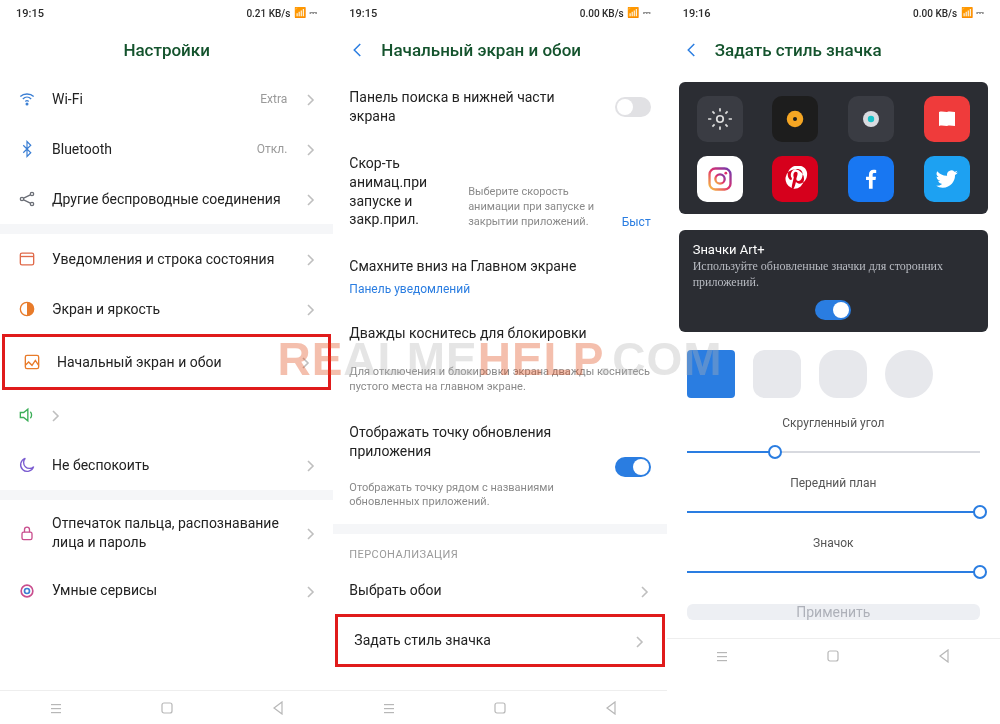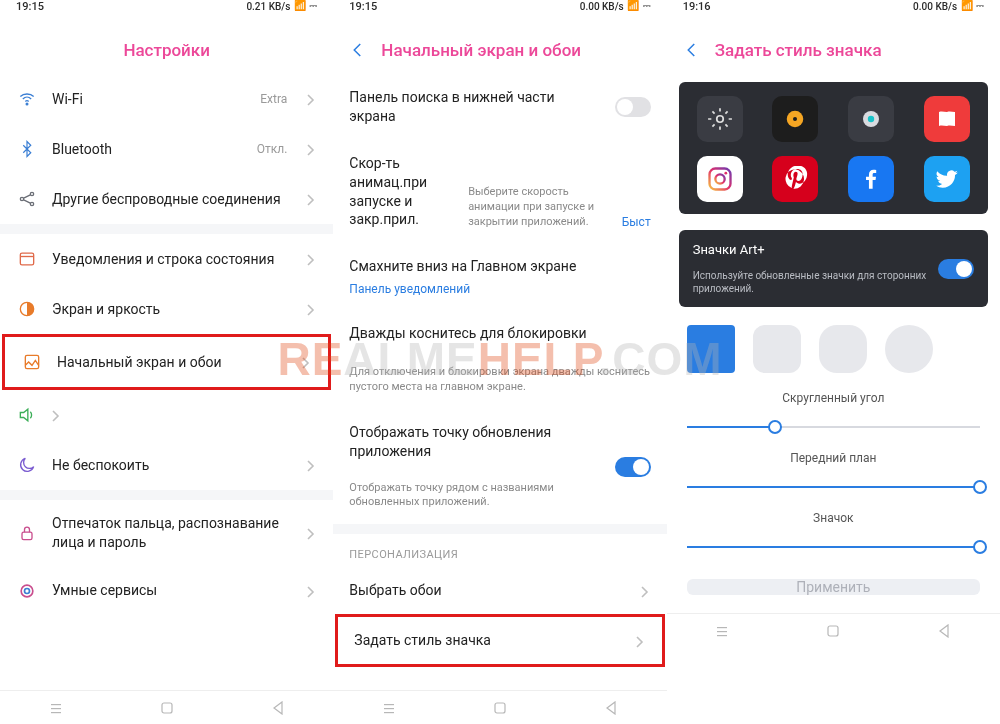--- a/index.html
+++ b/index.html
@@ -16,36 +16,36 @@
     width: 333.33px;
     height: 724px;
     background: #fff;
     position: relative;
     display: flex;
     flex-direction: column;
   }
   .status-bar {
     height: 26px;
     display: flex;
-    align-items: flex-start;
+    align-items: center;
     justify-content: space-between;
     padding: 0 16px;
     font-size: 11px;
     color: #2b2b2b;
     font-weight: 500;
   }
   .status-right { display: flex; align-items: center; gap: 4px; font-size: 10px; }
   .header {
     display: flex;
     align-items: center;
     padding: 14px 16px 14px 16px;
     gap: 14px;
   }
   .header.center { justify-content: center; }
-  .header-title { font-size: 17px; font-weight: 500; color: #ec4899; }
+  .header-title { font-size: 17px; font-weight: 500; color: #14532d; }
   .back-arrow { width: 18px; height: 18px; display:flex; align-items:center; justify-content:center; }
   .list { flex: 1; overflow: hidden; }
   .row {
     display: flex;
     align-items: center;
     padding: 14px 16px 14px 16px;
     gap: 14px;
     position: relative;
   }
   .row .ic {
@@ -100,24 +100,25 @@
     font-size: 24px; color:#fff;
   }
   .artplus {
     margin: 8px 12px 0;
     background: #2b2d33;
     border-radius: 6px;
     padding: 12px 14px;
     display: flex;
     align-items: center;
     gap: 10px;
+    flex-direction: column;
   }
   .artplus-text { flex:1; }
   .artplus-title { color:#fff; font-size: 13px; }
-  .artplus-sub { color:#b9bcc3; font-size: 10px; line-height:1.3; margin-top:12px; }
+  .artplus-sub { color:#b9bcc3; font-size: 12px; line-height:1.3; margin-top:2px;font-family:Liberation Serif, serif; }
 
   .shape-row {
     display:flex; gap: 18px; padding: 18px 20px 8px; align-items:center;
   }
   .shape {
     width: 48px; height: 48px; background:#e7e8ec;
   }
   .shape.sel { background:#2a7de1; border-radius: 4px; }
   .shape.r2 { border-radius: 12px; }
   .shape.r3 { border-radius: 18px; }

